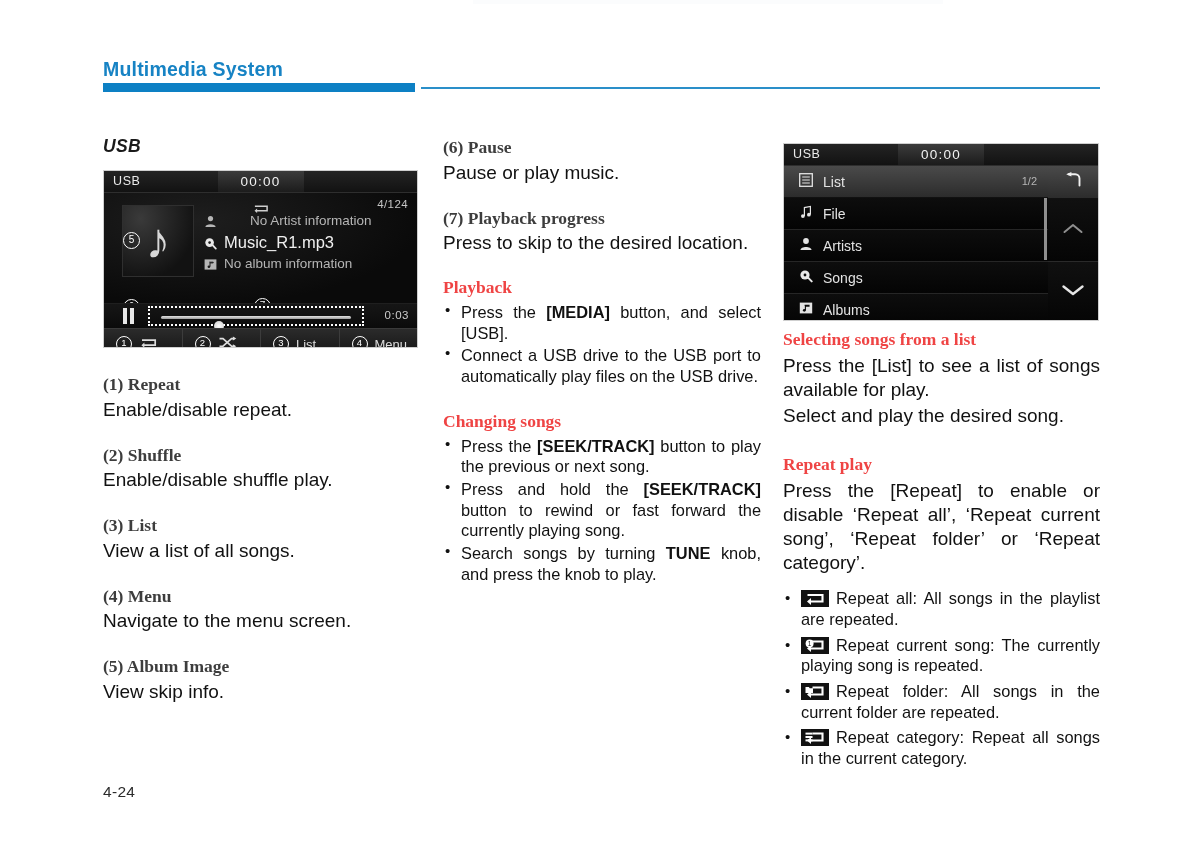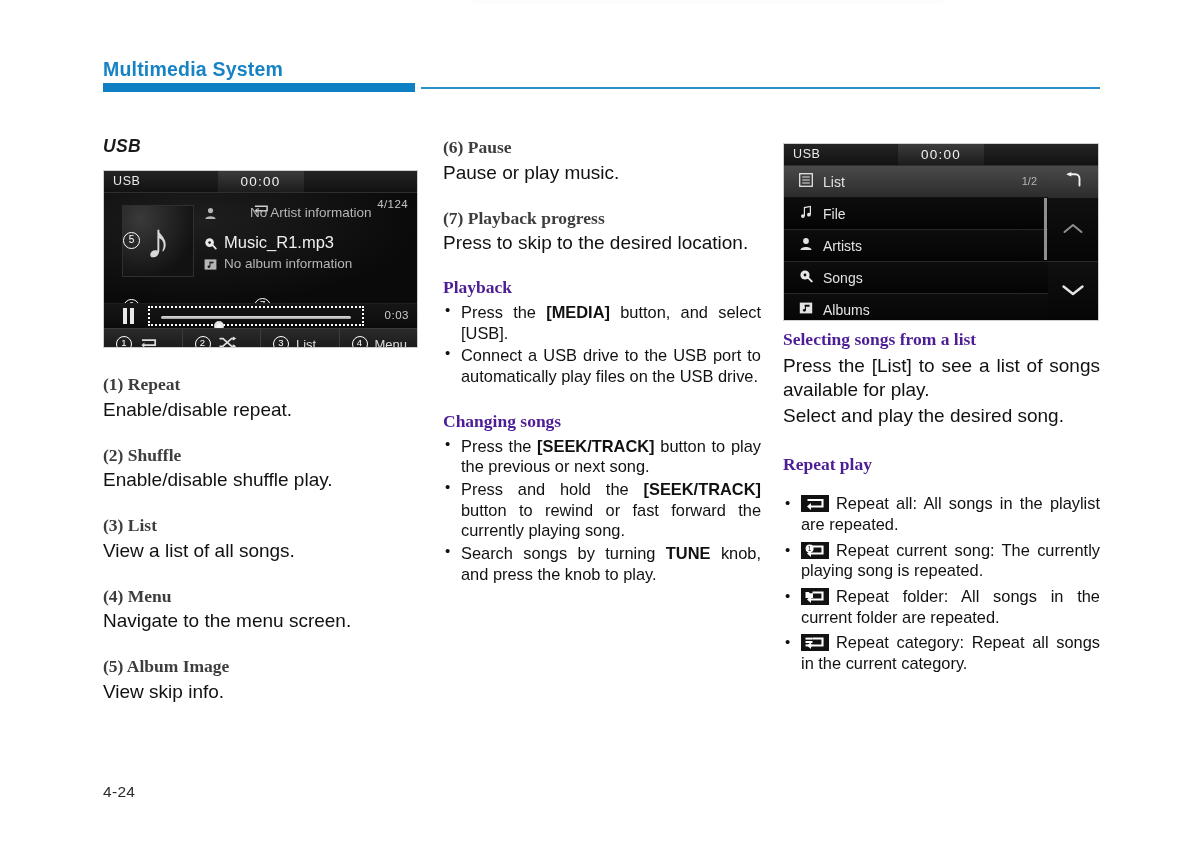--- a/index.html
+++ b/index.html
@@ -95,21 +95,21 @@
     line-height: 1.25;
   }
   .spacer-lg { height: 27px; }
   .spacer-md { height: 22px; }
   .spacer-sm { height: 14px; }
 
   .sub-head {
     font-family: "Liberation Serif", serif;
     font-size: 17.5px;
     font-weight: bold;
-    color: #4c1d95;
+    color: #ef4444;
     margin: 0 0 4px 0;
   }
 
   ul.bullets {
     list-style: none;
     margin: 0;
     padding: 0;
   }
   ul.bullets > li {
     position: relative;
@@ -270,21 +270,21 @@
   .meta-row {
     position: absolute;
     left: 100px;
     display: flex;
     align-items: center;
     gap: 7px;
   }
   .meta-row .mi { width: 13px; height: 13px; flex: 0 0 13px; }
   .meta-row .mt { color: #b6b6b6; font-size: 13.5px; }
   .meta-row.big .mt { color: #efefef; font-size: 16.5px; }
-  #meta1 { top: 12px; gap: 33px; }
+  #meta1 { top: 20px; gap: 33px; }
   #meta2 { top: 40px; }
   #meta3 { top: 63px; }
 
   #progress-zone {
     position: relative;
     height: 24px;
     background: linear-gradient(#161616, #0b0b0b);
     border-top: 1px solid #1f1f1f;
   }
   #pause-btn {
@@ -690,20 +690,21 @@
 </div>
 
 <div class="col" id="col-right" style="top:329px;">
   <p class="sub-head">Selecting songs from a list</p>
   <p class="item-body just">Press the [List] to see a list of songs available for play.</p>
   <p class="item-body">Select and play the desired song.</p>
 
   <div class="spacer-lg"></div>
 
   <p class="sub-head">Repeat play</p>
+  <p class="item-body just">Press the [Repeat] to enable or disable ‘Repeat all’, ‘Repeat current song’, ‘Repeat folder’ or ‘Repeat category’.</p>
 
   <div class="spacer-sm"></div>
 
   <ul class="icon-bullets">
     <li>
       <span class="rpt-ico">
         <svg width="28" height="17" viewBox="0 0 28 17">
           <path d="M6.5 5 H21.5 V11.5 H9.5" fill="none" stroke="#ffffff" stroke-width="2.1"></path>
           <path d="M10 8 L6 11.5 L10 15 Z" fill="#ffffff"></path>
         </svg>

